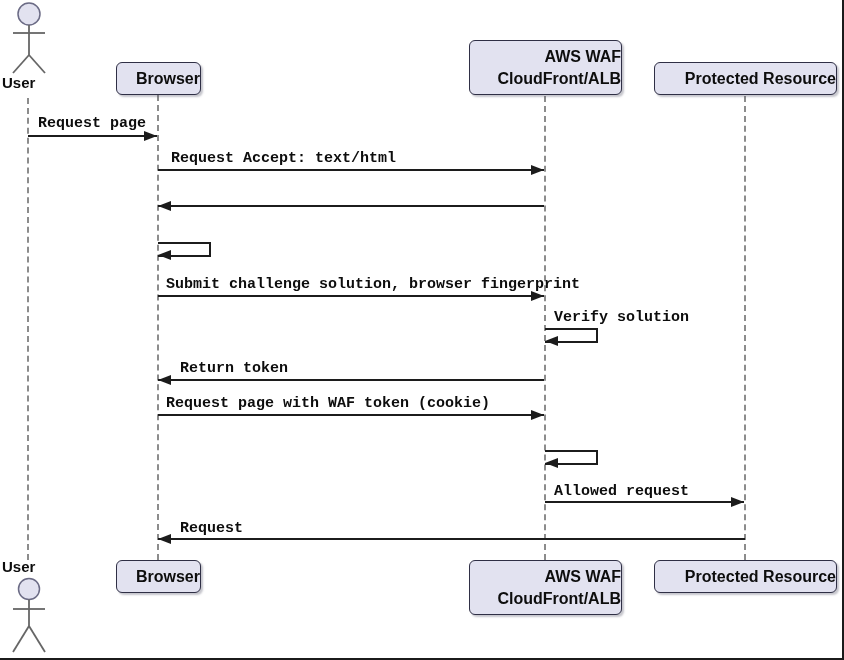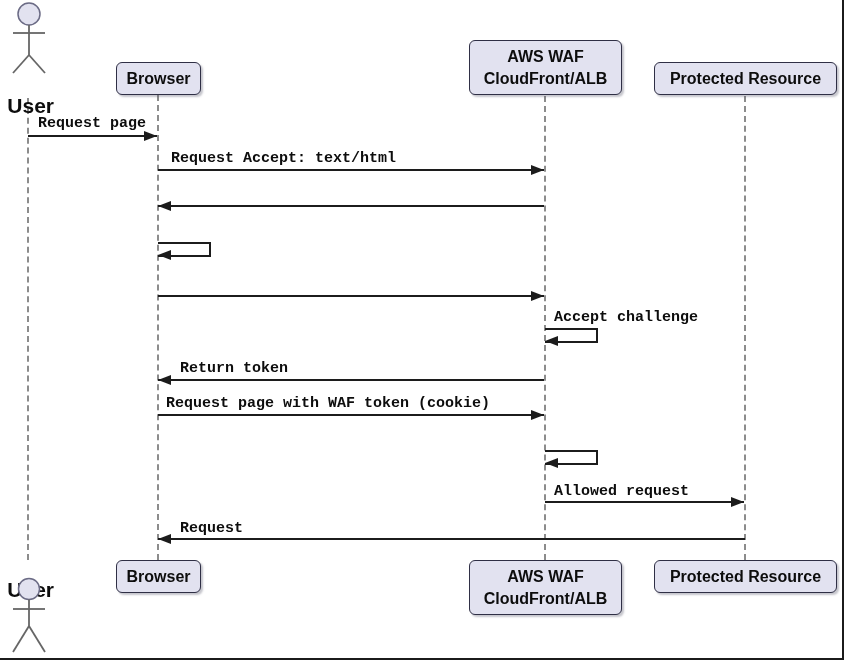--- a/index.html
+++ b/index.html
@@ -19,21 +19,21 @@
     border-left:2px dashed var(--lifeline,#8c8c8c);
   }
   .pbox{
     position:absolute;
     box-sizing:border-box;
     background:var(--pfill,#E2E2F0);
     border:1.5px solid var(--pborder,#2f2f45);
     border-radius:6px;
     box-shadow:2px 2px 2px rgba(90,90,110,0.35);
     display:flex;flex-direction:column;
-    align-items:center;justify-content:center;
+    align-items:flex-end;justify-content:center;
     font-size:16px;font-weight:600;line-height:1.35;
     text-align:center;
   }
   .msg-label{
     position:absolute;
     font-size:15px;font-weight:600;
     white-space:nowrap;
     font-family:Liberation Mono, monospace;
   }
   .aline{
@@ -53,22 +53,22 @@
     border-right:13px solid var(--arrow,#1c1c1c);
   }
   .selfloop{
     position:absolute;
     box-sizing:border-box;
     border:2px solid var(--arrow,#1c1c1c);
     border-left:none;
   }
   .actor-label{
     position:absolute;width:52px;
-    text-align:right;
-    font-size:21px;font-weight:600;margin-top:20px;
+    text-align:left;
+    font-size:15px;font-weight:600;
   }
   svg{position:absolute;overflow:visible;}
 </style>
 </head>
 <body>
 
 <div class="canvas" style="--bg: #ffffff; --pfill: #E2E2F0; --pborder: #2f2f45; --lifeline: #8c8c8c; --arrow: #1c1c1c; --text: #0d0d0d; --frame: #1b1b1b;">
 
   <div class="lifeline" style="left:27px;top:98px;height:462px"></div>
   <div class="lifeline" style="left:157px;top:95px;height:465px"></div>
@@ -102,24 +102,25 @@
   <div class="msg-label" style="left:171px;top:150px">Request Accept: text/html</div>
   <div class="aline" style="left:158px;top:169px;width:386px"></div>
   <div class="ahead-r" style="left:531px;top:165px"></div>
 
   <div class="aline" style="left:158px;top:205px;width:386px"></div>
   <div class="ahead-l" style="left:158px;top:201px"></div>
 
   <div class="selfloop" style="left:158px;top:242px;width:53px;height:15px"></div>
   <div class="ahead-l" style="left:158px;top:250px"></div>
 
+  <div class="msg-label" style="left:166px;top:276px">Submit challenge solution, browser fingerprint</div>
   <div class="aline" style="left:158px;top:295px;width:386px"></div>
   <div class="ahead-r" style="left:531px;top:291px"></div>
 
-  <div class="msg-label" style="left:554px;top:309px">Accept challenge</div>
+  <div class="msg-label" style="left:554px;top:309px">Verify solution</div>
   <div class="selfloop" style="left:545px;top:328px;width:53px;height:15px"></div>
   <div class="ahead-l" style="left:545px;top:336px"></div>
 
   <div class="msg-label" style="left:180px;top:360px">Return token</div>
   <div class="aline" style="left:158px;top:379px;width:386px"></div>
   <div class="ahead-l" style="left:158px;top:375px"></div>
 
   <div class="msg-label" style="left:166px;top:395px">Request page with WAF token (cookie)</div>
   <div class="aline" style="left:158px;top:414px;width:386px"></div>
   <div class="ahead-r" style="left:531px;top:410px"></div>

